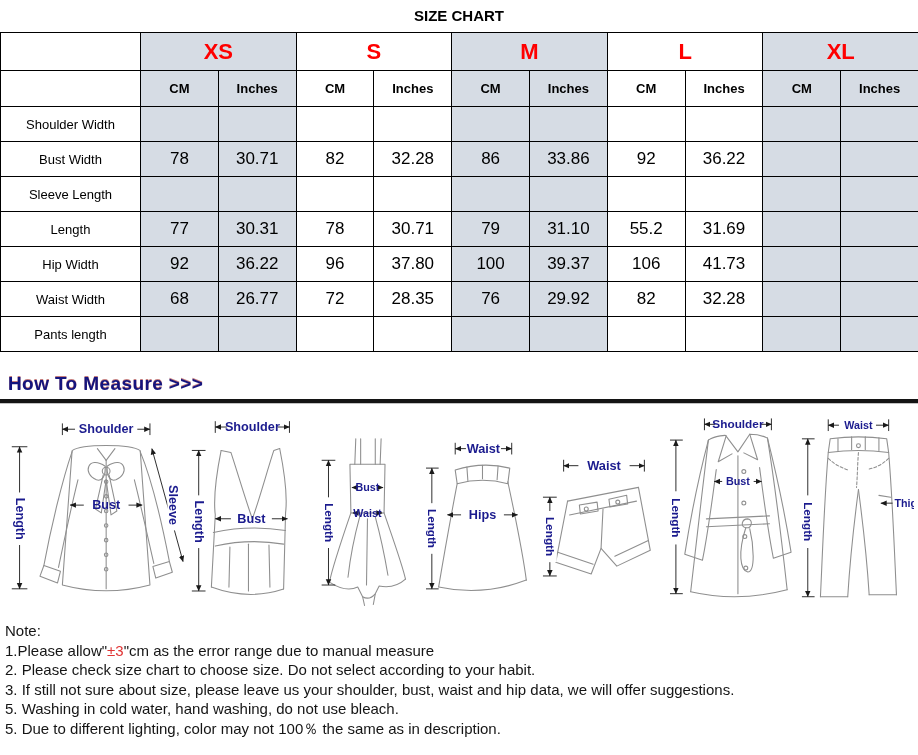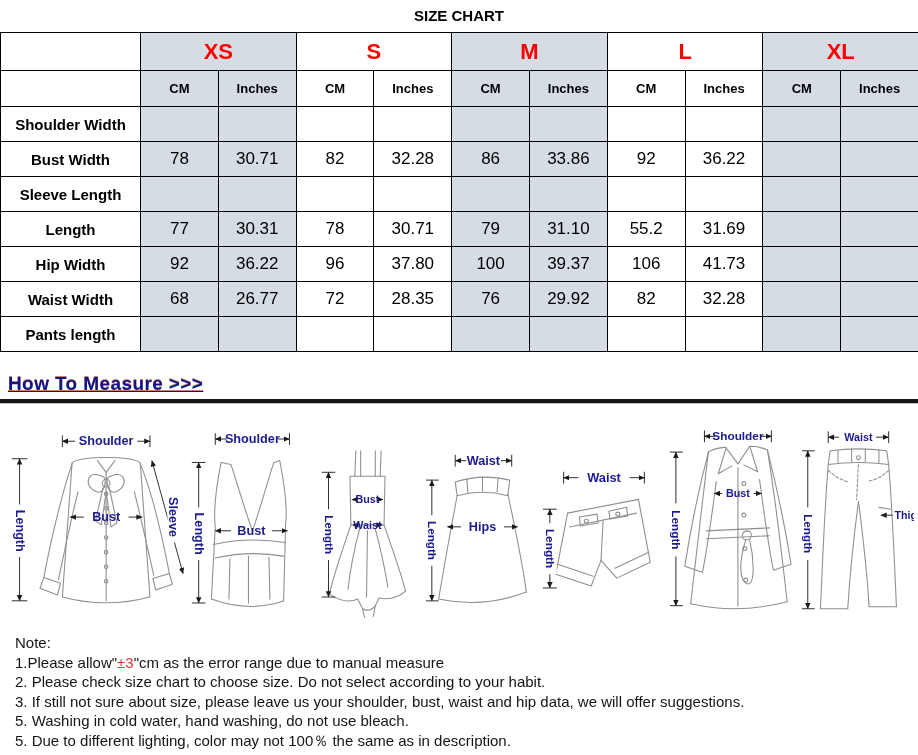--- a/index.html
+++ b/index.html
@@ -5,36 +5,36 @@
   html,body{margin:0;padding:0;background:#fff;}
   body{width:918px;height:755px;overflow:hidden;color:#000;
        font-family:"Liberation Sans",sans-serif;}
   .page-title{text-align:center;font-size:15px;font-weight:bold;padding:7px 0 8px;}
   table.size-chart{border-collapse:collapse;table-layout:fixed;width:918px;}
   table.size-chart td{border:1px solid #000;text-align:center;vertical-align:middle;
        padding:0;overflow:hidden;}
   tr.size-row td{height:37px;font-size:22px;font-weight:bold;color:#ff0000;}
   tr.unit-row td{height:35px;font-size:13px;font-weight:bold;}
   tbody.body-rows td{height:34px;font-size:17px;}
-  tbody.body-rows td.rowlbl{font-size:15px;font-weight:bold;}
+  tbody.body-rows td.rowlbl{font-size:13px;}
   td.shade{background:#d6dce4;}
   .htm-heading{margin:21px 0 4px 8px;font-size:19px;font-weight:bold;color:#14147d;
-       letter-spacing:.4px;text-shadow:0 -1px 0 rgba(150,20,20,.55);text-decoration:underline;}
+       letter-spacing:.4px;text-shadow:0 -1px 0 rgba(150,20,20,.55);}
   .rule-black{height:4px;background:#141414;}
   .rule-gray{height:1px;background:#c2c2c2;margin-bottom:1px;}
   .measure-strip{display:flex;justify-content:space-between;align-items:flex-start;
-       padding:14px 4px 0 4px;height:208px;}
+       padding:2px 4px 0 4px;height:208px;}
   .measure-strip svg{display:block;}
   .garment{stroke:#8f8f8f;fill:none;stroke-width:1.1;stroke-linejoin:round;stroke-linecap:round;}
   .dim{stroke:#2a2a2a;stroke-width:1;fill:none;}
   .gl{font-family:"Liberation Sans",sans-serif;font-weight:bold;fill:#1b1b8e;font-size:13px;}
   .gl-sm{font-size:11px;}
   .gl-md{font-size:12px;}
   .wbg{fill:#ffffff;stroke:none;}
-  .note{padding:6px 0 0 15px;font-size:15px;line-height:19.5px;color:#151515;}
+  .note{padding:6px 0 0 5px;font-size:15px;line-height:19.5px;color:#151515;}
   .note .red{color:#e03434;}
 </style>
 </head>
 <body>
 
 <svg width="0" height="0" style="position:absolute">
   <defs>
     <marker id="arr" viewBox="0 0 10 10" refX="8.5" refY="5" markerWidth="7" markerHeight="7" orient="auto-start-reverse">
       <path d="M0,1 L9,5 L0,9 Z" fill="#1a1a1a"></path>
     </marker>

